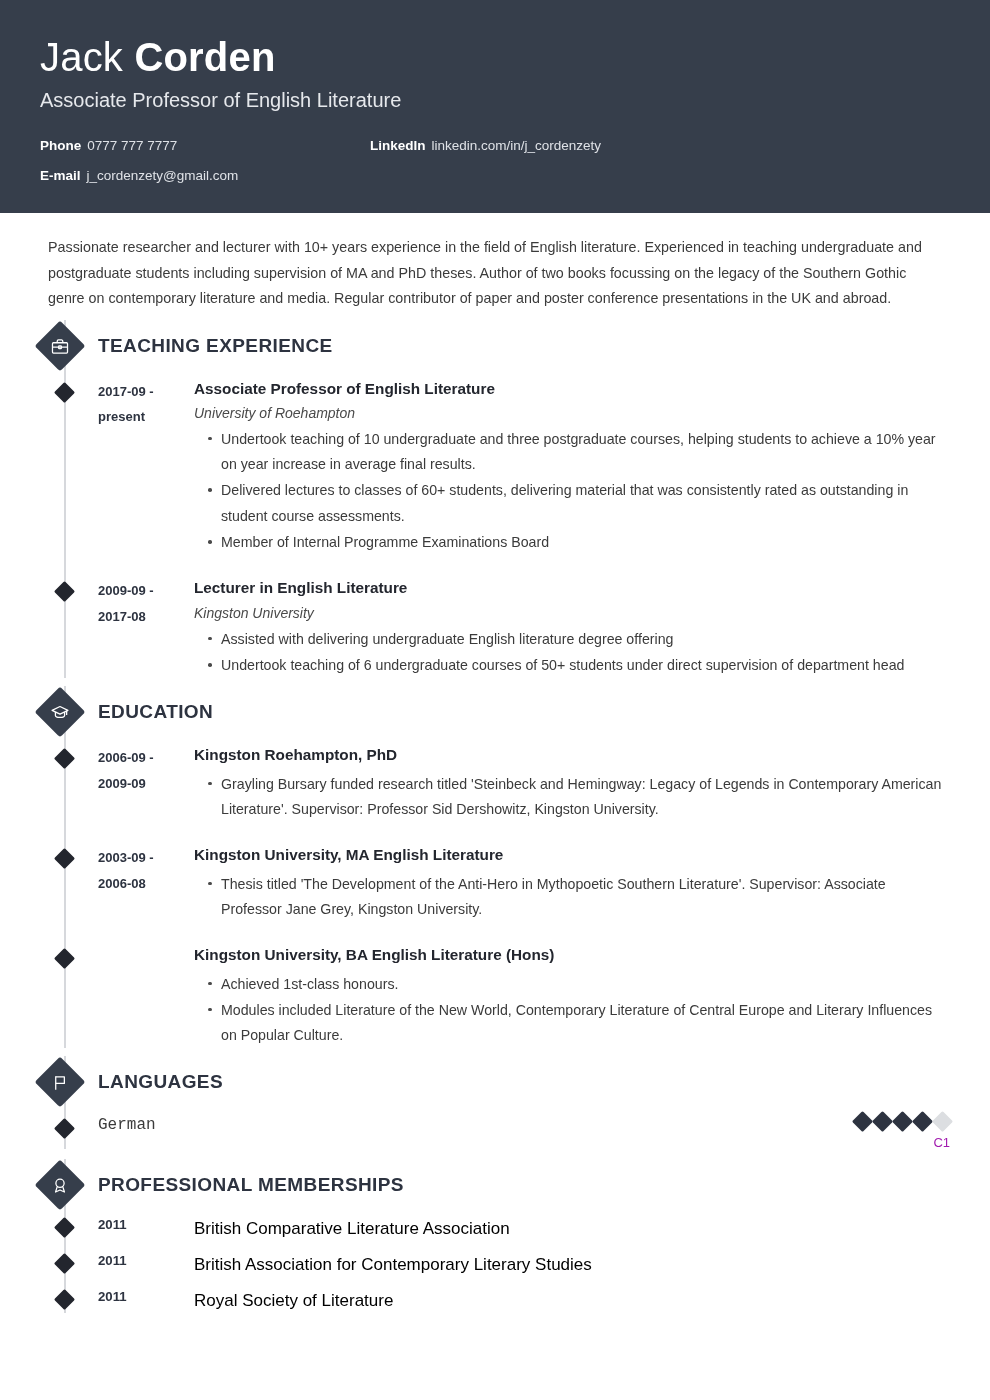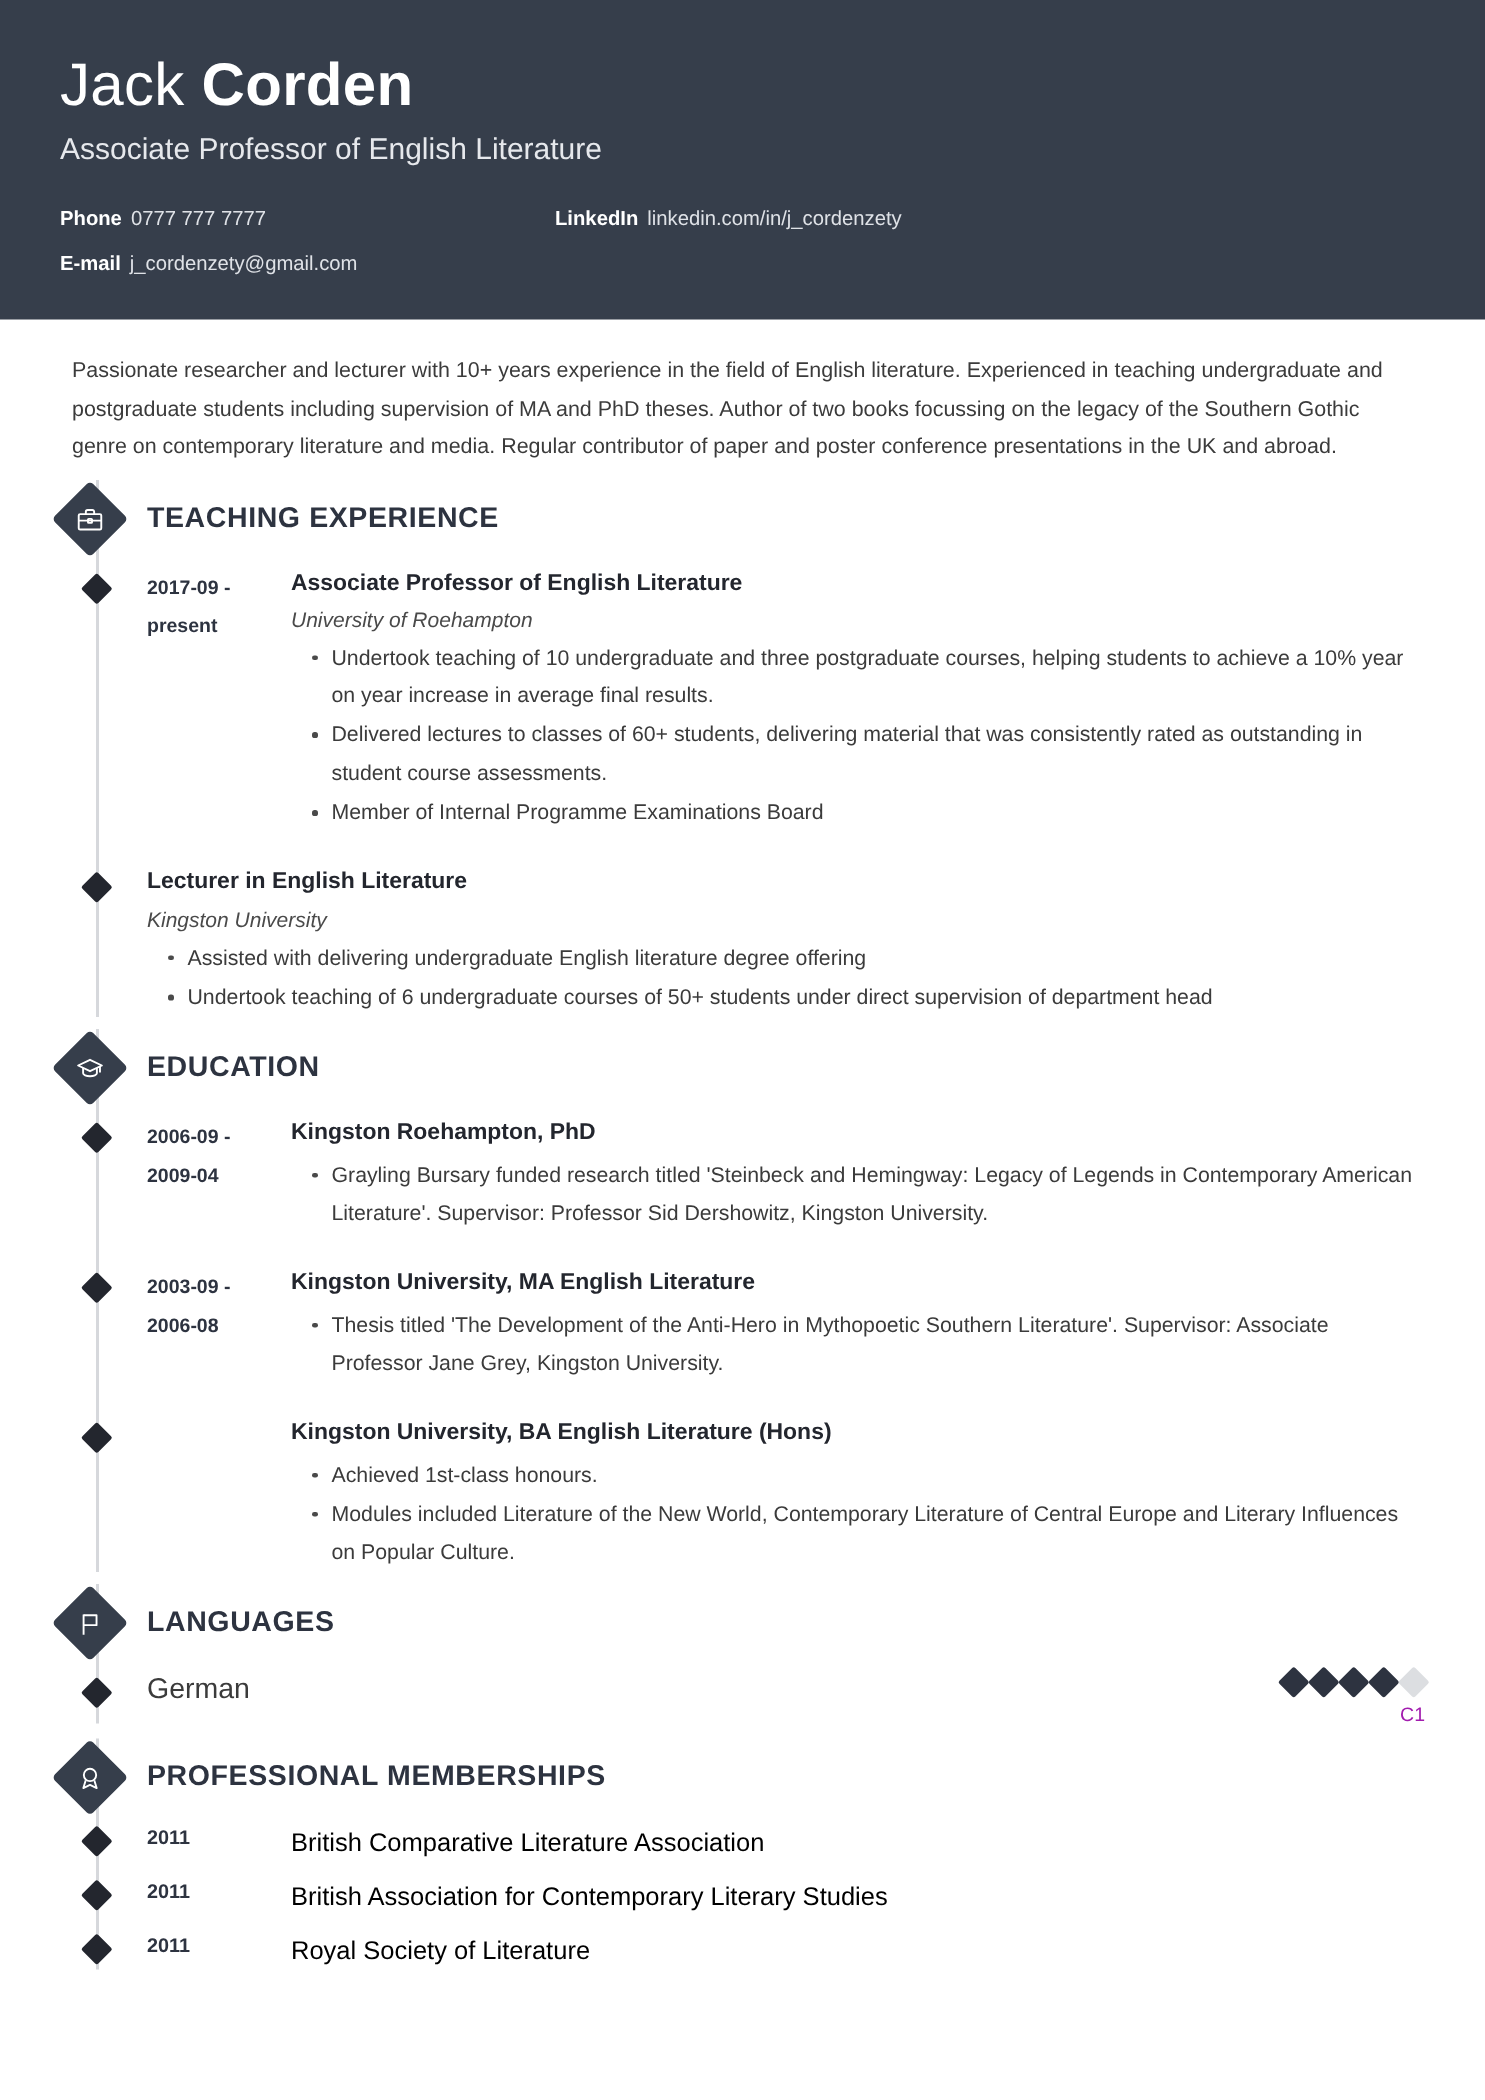--- a/index.html
+++ b/index.html
@@ -177,24 +177,25 @@
 
   
   .lang-entry {
     position: relative;
     display: flex;
     align-items: flex-start;
     padding-left: 58px;
     margin-bottom: 10px;
   }
   .lang-name {
-    font-size: 19px;
+    font-size: 16px;
     color: #3b3b3b;
     flex: 0 0 auto;
     padding-top: 2px;
+    font-family: Liberation Mono, monospace;
   }
   .lang-right {
     margin-left: auto;
     text-align: right;
   }
   .rating {
     display: flex;
     gap: 5px;
     justify-content: flex-end;
     align-items: center;
@@ -292,20 +293,24 @@
             <ul class="points">
               <li>Undertook teaching of 10 undergraduate and three postgraduate courses, helping students to achieve a 10% year on year increase in average final results.</li>
               <li>Delivered lectures to classes of 60+ students, delivering material that was consistently rated as outstanding in student course assessments.</li>
               <li>Member of Internal Programme Examinations Board</li>
             </ul>
           </div>
         </div>
 
         <div class="entry">
           <span class="bullet-diamond"></span>
+          <div class="date-col">
+            <div>2009-09 -</div>
+            <div>2017-08</div>
+          </div>
           <div class="detail-col">
             <div class="entry-title">Lecturer in English Literature</div>
             <div class="entry-sub">Kingston University</div>
             <ul class="points">
               <li>Assisted with delivering undergraduate English literature degree offering</li>
               <li>Undertook teaching of 6 undergraduate courses of 50+ students under direct supervision of department head</li>
             </ul>
           </div>
         </div>
       </div>
@@ -323,21 +328,21 @@
         </span>
         <span class="sec-title">EDUCATION</span>
       </div>
 
       <div class="entries">
 
         <div class="entry">
           <span class="bullet-diamond"></span>
           <div class="date-col">
             <div>2006-09 -</div>
-            <div>2009-04</div>
+            <div>2009-09</div>
           </div>
           <div class="detail-col">
             <div class="entry-title">Kingston Roehampton, PhD</div>
             <ul class="points">
               <li>Grayling Bursary funded research titled 'Steinbeck and Hemingway: Legacy of Legends in Contemporary American Literature'. Supervisor: Professor Sid Dershowitz, Kingston University.</li>
             </ul>
           </div>
         </div>
 
         <div class="entry">

